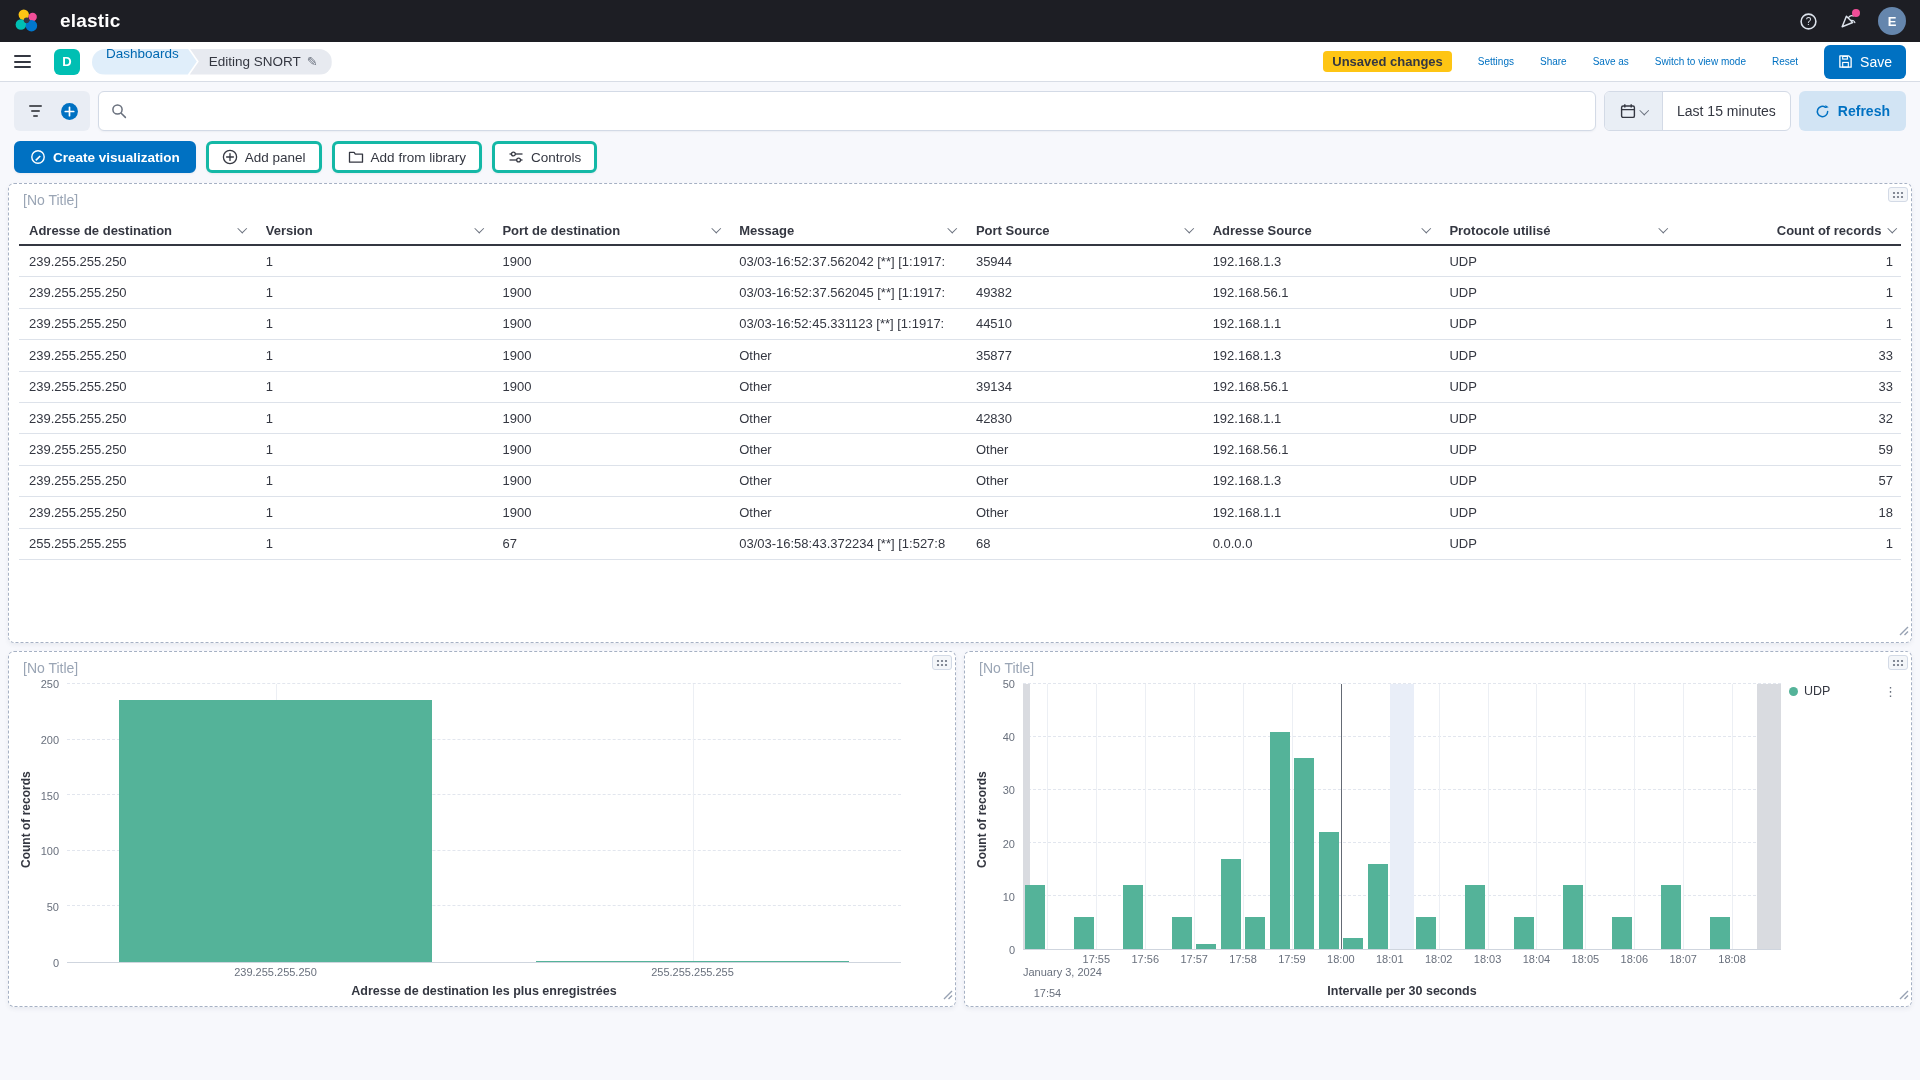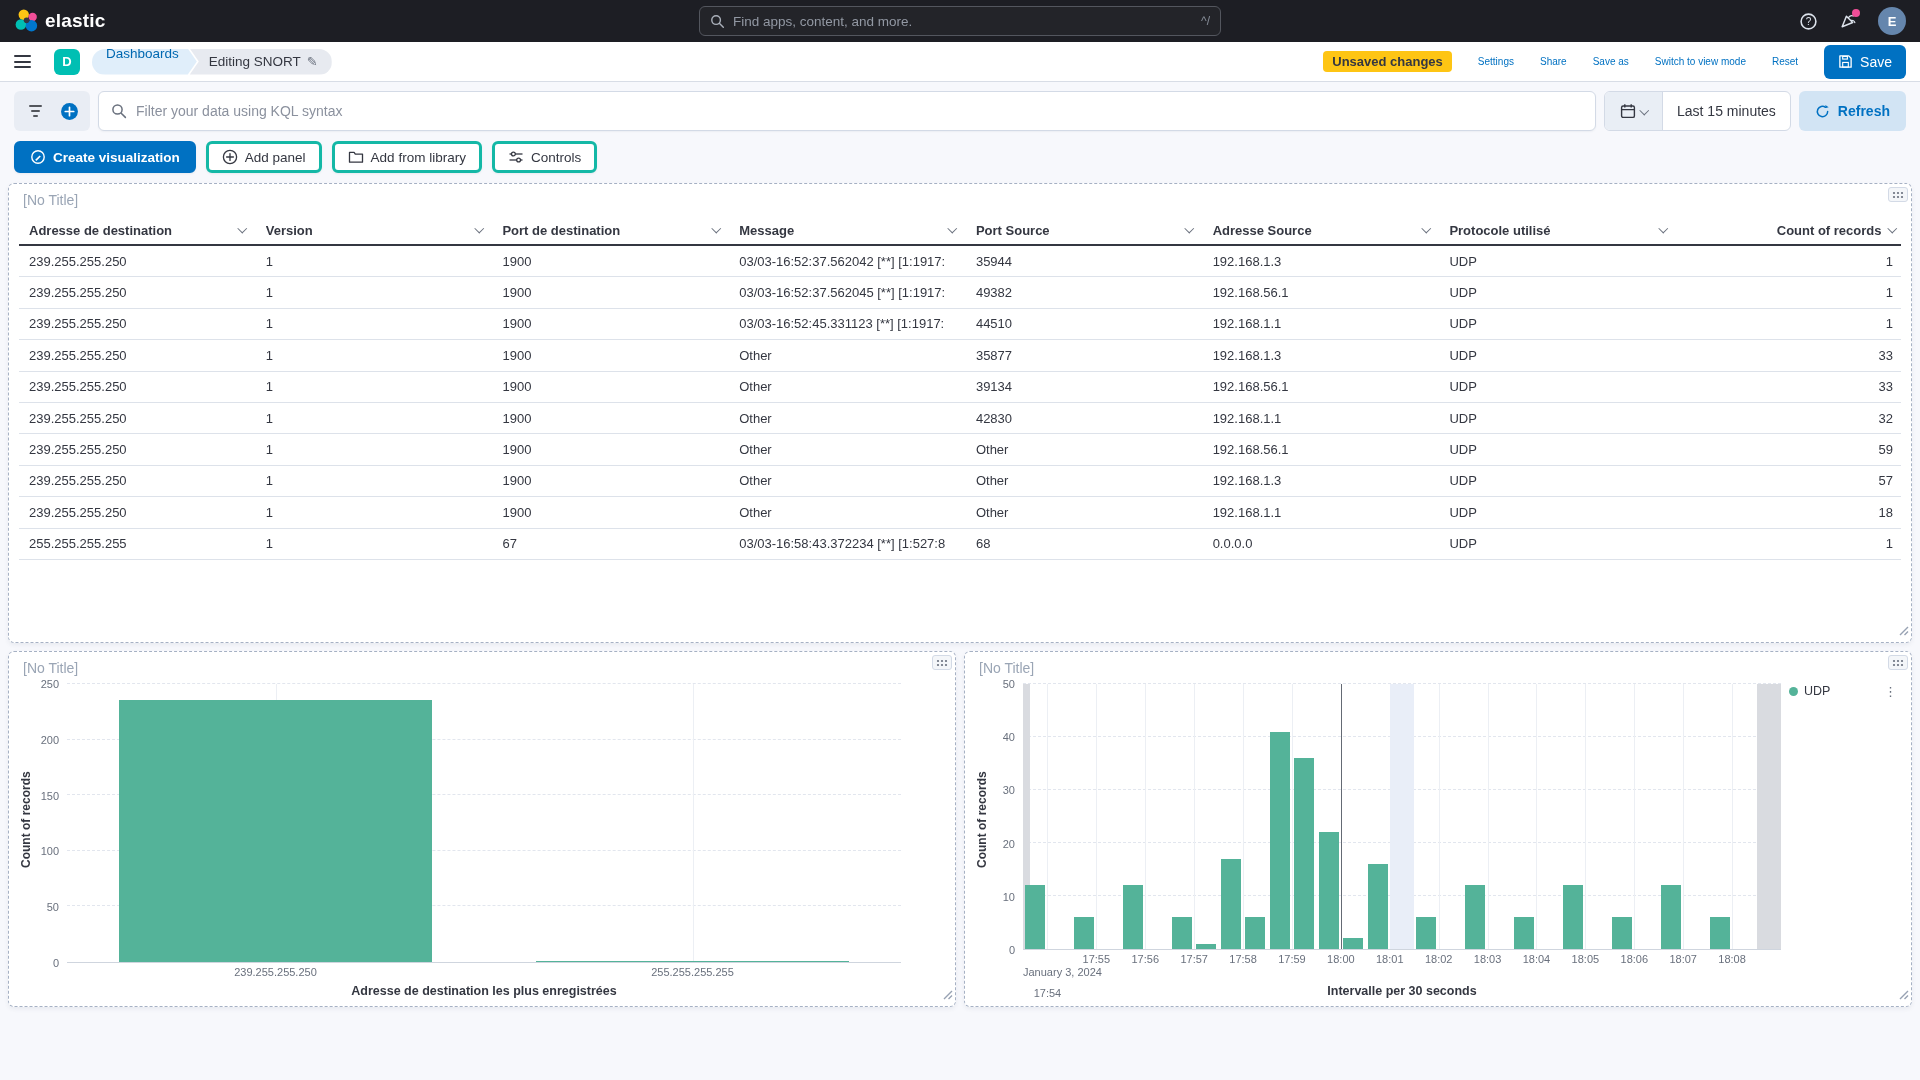--- a/index.html
+++ b/index.html
@@ -1,21 +1,21 @@
 <!DOCTYPE html>
 <html><head>
 <meta charset="utf-8">
 <style>
   * { margin:0; padding:0; box-sizing:border-box; }
   html,body { width:1920px; height:1080px; overflow:hidden; background:#f7f8fc;
     font-family:"Liberation Sans","DejaVu Sans",sans-serif; color:#343741; }
 
   
   .topbar { height:42px; background:#1d1e24; display:flex; align-items:center; padding:0 14px; position:relative; }
-  .brand { display:flex; align-items:center; gap:5px; }
+  .brand { display:flex; align-items:center; gap:20px; }
   .brand-name { color:#fff; font-size:19px; font-weight:600; letter-spacing:.2px; }
   .gsearch { position:absolute; left:50%; transform:translateX(-50%); width:522px; height:30px;
     background:#232429; border:1px solid #53565e; border-radius:6px; display:flex; align-items:center; padding:0 10px; gap:8px; }
   .gsearch input { flex:1; background:transparent; border:none; outline:none; color:#aab0ba; font-size:13.5px;
     font-family:inherit; }
   .gsearch input::placeholder { color:#9298a3; }
   .gsearch .hint { color:#868d98; font-size:12px; }
   .top-right { margin-left:auto; display:flex; align-items:center; gap:20px; }
   .top-icon { position:relative; width:20px; height:20px; color:#dde3ec; display:flex; align-items:center; justify-content:center; cursor:pointer; }
   .notif-dot { position:absolute; top:-2px; right:-2px; width:8px; height:8px; border-radius:50%; background:#f04e98; }
@@ -126,28 +126,20 @@
   <div class="brand">
     <svg width="26" height="26" viewBox="0 0 24 24">
       <circle cx="9" cy="6.2" r="4.8" fill="#fec514"></circle>
       <circle cx="17.2" cy="8.3" r="3.9" fill="#f04e98"></circle>
       <circle cx="6.4" cy="15.2" r="4.9" fill="#00bfb3"></circle>
       <circle cx="16.1" cy="16.4" r="5.3" fill="#0077cc"></circle>
       <circle cx="11.6" cy="11.3" r="2.6" fill="#343741"></circle>
     </svg>
     <span class="brand-name">elastic</span>
   </div>
-  <div class="gsearch">
-    <svg width="15" height="15" viewBox="0 0 16 16">
-      <circle cx="6.5" cy="6.5" r="4.6" fill="none" stroke="#aab0ba" stroke-width="1.5"></circle>
-      <line x1="10.2" y1="10.2" x2="14.2" y2="14.2" stroke="#aab0ba" stroke-width="1.5" stroke-linecap="round"></line>
-    </svg>
-    <input placeholder="Find apps, content, and more." style="">
-    <span class="hint">^/</span>
-  </div>
   <div class="top-right">
     <span class="top-icon">
       <svg width="19" height="19" viewBox="0 0 18 18">
         <circle cx="9" cy="9" r="7" fill="none" stroke="currentColor" stroke-width="1.5"></circle>
         <text x="9" y="12.4" font-size="9.5" text-anchor="middle" fill="currentColor" font-family="Liberation Sans,sans-serif">?</text>
       </svg>
     </span>
     <span class="top-icon">
       <svg width="19" height="19" viewBox="0 0 18 18">
         <path d="M3 14 L7 4 L13 10 Z" fill="none" stroke="currentColor" stroke-width="1.4" stroke-linejoin="round"></path>
@@ -205,21 +197,20 @@
         <circle cx="9" cy="9" r="8" fill="#0071c2"></circle>
         <path d="M9 5 v8 M5 9 h8" stroke="#fff" stroke-width="1.6" stroke-linecap="round"></path>
       </svg>
     </span>
   </div>
   <div class="kql">
     <svg width="16" height="16" viewBox="0 0 16 16">
       <circle cx="6.5" cy="6.5" r="4.6" fill="none" stroke="#69707d" stroke-width="1.5"></circle>
       <line x1="10.2" y1="10.2" x2="14.4" y2="14.4" stroke="#69707d" stroke-width="1.5" stroke-linecap="round"></line>
     </svg>
-    <input placeholder="Filter your data using KQL syntax" style="">
   </div>
   <div class="datepick">
     <span class="dp-cal">
       <svg width="16" height="16" viewBox="0 0 16 16">
         <rect x="1.6" y="3" width="12.8" height="11.4" rx="1.5" fill="none" stroke="#343741" stroke-width="1.4"></rect>
         <line x1="4.8" y1="1.2" x2="4.8" y2="4.4" stroke="#343741" stroke-width="1.4"></line>
         <line x1="11.2" y1="1.2" x2="11.2" y2="4.4" stroke="#343741" stroke-width="1.4"></line>
         <line x1="1.6" y1="6.6" x2="14.4" y2="6.6" stroke="#343741" stroke-width="1.2"></line>
       </svg>
       <span class="chev" style="margin:0 0 2px"></span>

